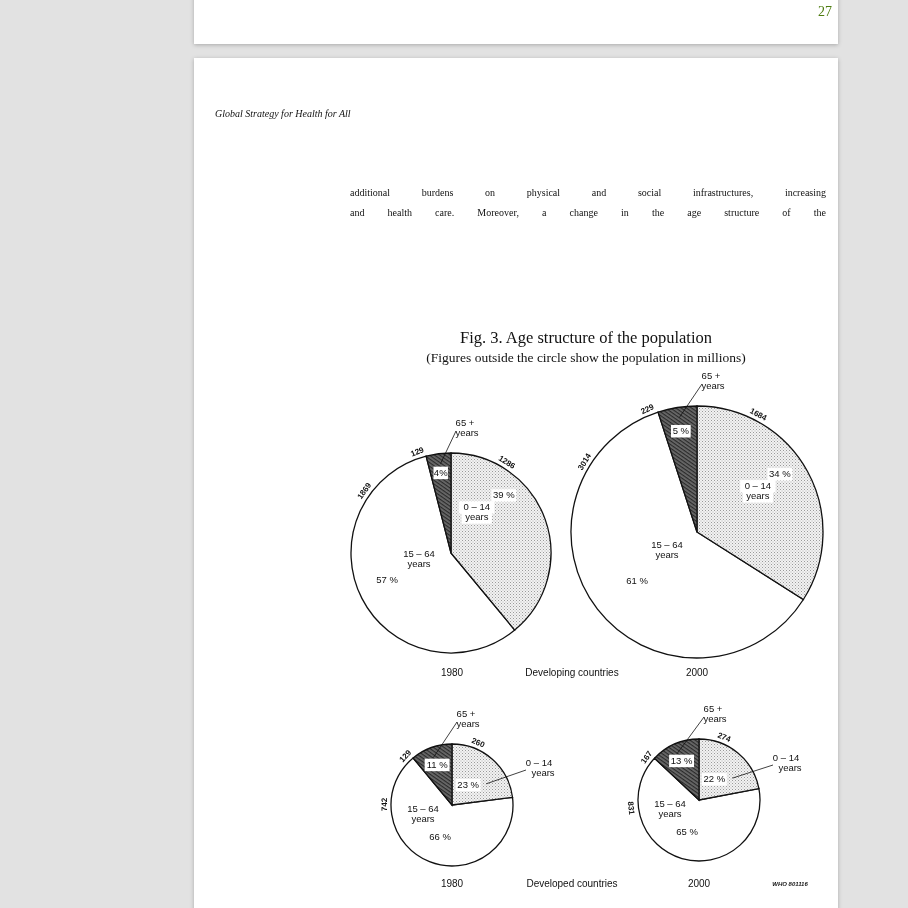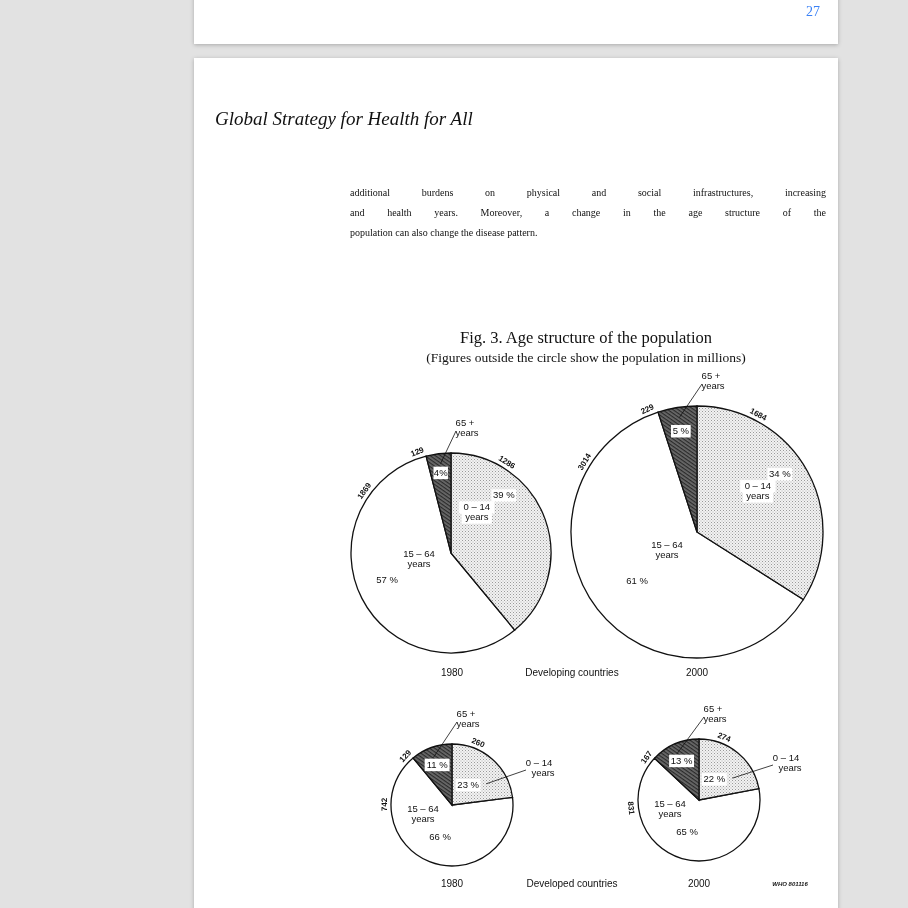--- a/index.html
+++ b/index.html
@@ -1,43 +1,42 @@
 <!DOCTYPE html>
 <html><head>
 <meta charset="utf-8">
 <style>
   html, body { margin:0; padding:0; }
   body { width:908px; height:908px; background:#e2e2e2; position:relative; overflow:hidden; font-family:"Liberation Serif", serif; }
   .page { position:absolute; left:194px; width:644px; background:#fff; box-shadow:0 1px 4px rgba(0,0,0,0.25); }
   #page1 { top:-10px; height:54px; }
   #page2 { top:58px; height:870px; }
-  .page-number { position:absolute; right:18px; top:14px; font-size:14px; color:#3b82f6; }
-  .running-head { position:absolute; left:21px; top:50px; font-style:italic; font-size:19px; color:#111; }
+  .page-number { position:absolute; right:6px; top:14px; font-size:14px; color:#4d7c0f; }
+  .running-head { position:absolute; left:21px; top:50px; font-style:italic; font-size:10px; color:#111; }
   .body-text { position:absolute; left:156px; top:125px; width:476px; font-size:10px; line-height:20px; color:#111; text-align:justify; }
   .body-text span { display:block; text-align:justify; text-align-last:justify; white-space:nowrap; }
   .body-text span.last { text-align-last:left; }
   .fig-title { position:absolute; left:0; width:784px; top:270px; text-align:center; font-size:16.5px; color:#111; }
   .fig-sub { position:absolute; left:0; width:784px; top:292px; text-align:center; font-size:13.5px; color:#111; }
   svg.chart { position:absolute; left:0; top:0; }
   .lbl { font-family:"Liberation Sans", sans-serif; fill:#111; }
   .who { font-family:"Liberation Sans", sans-serif; font-style:italic; font-weight:bold; }
 </style>
 </head>
 <body>
 
 <div class="page" id="page1">
   <div class="page-number">27</div>
 </div>
 
 <div class="page" id="page2">
   <div class="running-head">Global Strategy for Health for All</div>
   <div class="body-text">
     <span>additional burdens on physical and social infrastructures, increasing</span>
-    <span>and health years. Moreover, a change in the age structure of the</span>
-    <span class="last">population can also change the disease pattern.</span>
+    <span>and health care. Moreover, a change in the age structure of the</span>
   </div>
   <div class="fig-title">Fig. 3. Age structure of the population</div>
   <div class="fig-sub">(Figures outside the circle show the population in millions)</div>
 </div>
 
 <svg class="chart" width="908" height="908" viewBox="0 0 908 908">
   <defs>
     <pattern id="dots" width="3" height="3" patternUnits="userSpaceOnUse">
       <rect width="3" height="3" fill="#f2f2f2"></rect>
       <rect x="0" y="0" width="1" height="1" fill="#9a9a9a"></rect>

